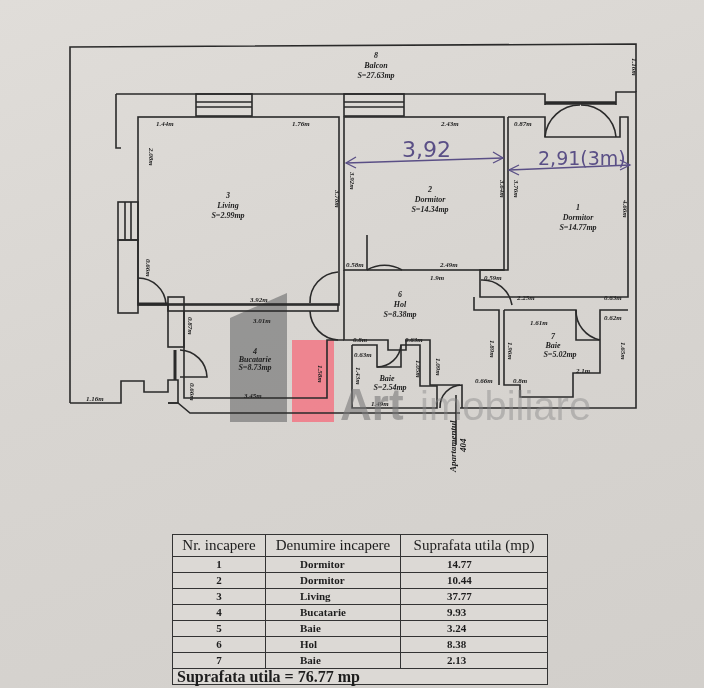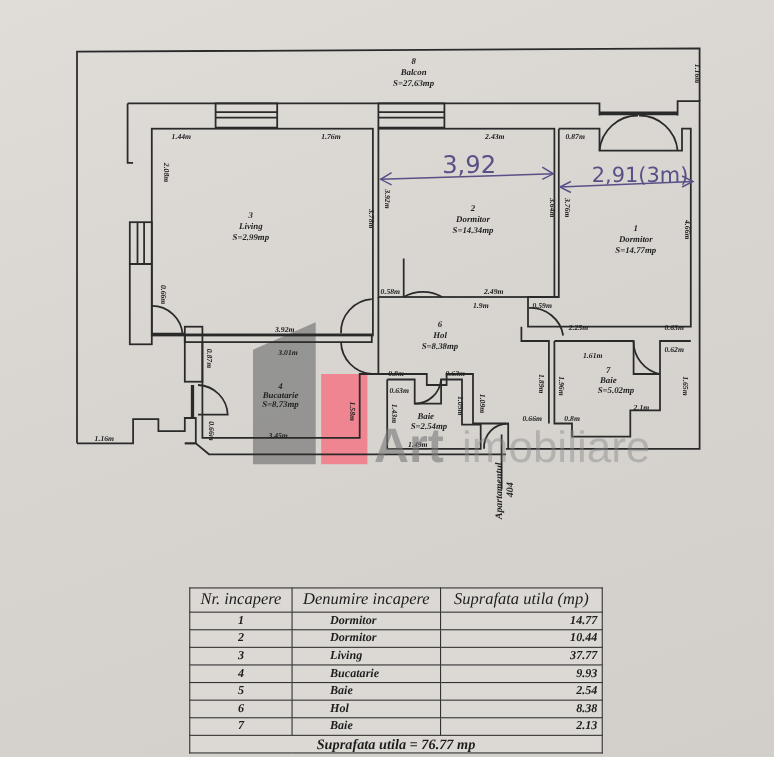--- a/index.html
+++ b/index.html
@@ -10,31 +10,31 @@
     font-family:"Liberation Serif", serif;
     position:relative;
   }
   .plan { position:absolute; left:0; top:0; width:704px; height:688px; }
   .lbl { font-family:"Liberation Serif", serif; font-style:italic; font-weight:bold; fill:#222; }
   .hand { font-family:"DejaVu Sans", sans-serif; fill:#5a4f86; }
   .wm { font-family:"Liberation Sans", sans-serif; }
   table.rooms {
     position:absolute; left:172px; top:534px; width:376px;
     border-collapse:collapse; background:#dcd9d5;
-    font-family:"Liberation Serif", serif; font-style:italic; color:#1d1d1d;
+    font-family:"Liberation Serif", serif; color:#1d1d1d;
   }
   table.rooms th, table.rooms td {
     border:1.5px solid #333; padding:0 4px; height:15px; line-height:15px;
   }
   table.rooms th { font-weight:normal; font-size:15px; height:21px; line-height:21px; white-space:nowrap; }
   table.rooms td { font-size:11px; font-weight:bold; }
   table.rooms td.c1 { text-align:center; width:84px; }
   table.rooms td.c2 { text-align:left; padding-left:34px; width:96px; }
-  table.rooms td.c3 { text-align:right;padding-left:46px; }
-  table.rooms td.total { text-align:center; font-size:13px; }
+  table.rooms td.c3 { text-align:left;padding-left:46px; }
+  table.rooms td.total { text-align:left; font-size:16px; }
 </style>
 </head>
 <body>
 
 <svg class="plan" viewBox="0 0 704 688" xmlns="http://www.w3.org/2000/svg">
 
   <polygon points="230,318 287,293 287,422 230,422" fill="#7f7f7f" opacity="0.75"></polygon>
   <rect x="292" y="340" width="42" height="82" fill="#f4707f" opacity="0.8"></rect>
 
   <g fill="none" stroke="#2a2a2a" stroke-width="1.6">
@@ -221,21 +221,21 @@
         <td class="c3">37.77</td>
       </tr>
     <tr>
         <td class="c1">4</td>
         <td class="c2">Bucatarie</td>
         <td class="c3">9.93</td>
       </tr>
     <tr>
         <td class="c1">5</td>
         <td class="c2">Baie</td>
-        <td class="c3">2.54</td>
+        <td class="c3">3.24</td>
       </tr>
     <tr>
         <td class="c1">6</td>
         <td class="c2">Hol</td>
         <td class="c3">8.38</td>
       </tr>
     <tr>
         <td class="c1">7</td>
         <td class="c2">Baie</td>
         <td class="c3">2.13</td>

